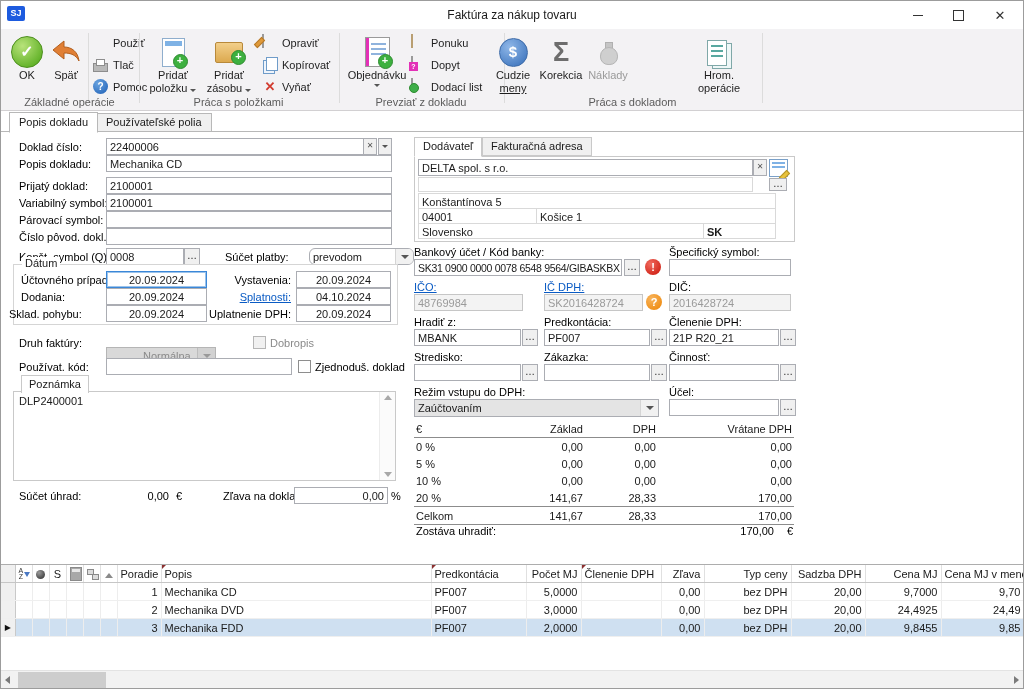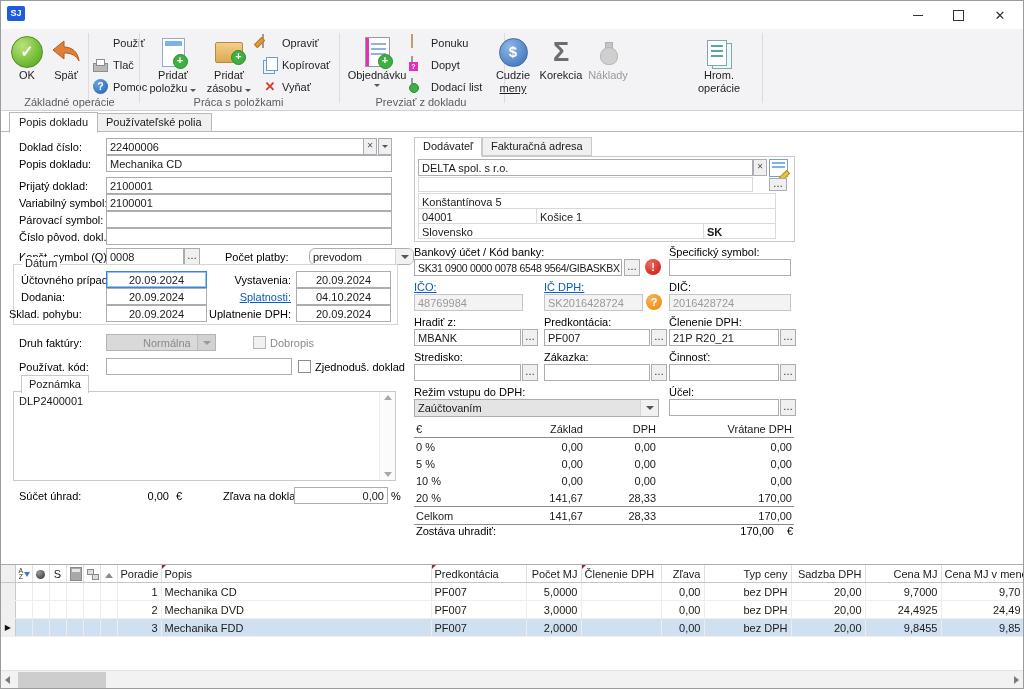--- a/index.html
+++ b/index.html
@@ -151,20 +151,21 @@
   .hs-right{position:absolute;right:4px;top:5px;width:0;height:0;border-top:4px solid transparent;border-bottom:4px solid transparent;border-left:5px solid #7a7a7a;cursor:pointer;}
   .hs-thumb{position:absolute;left:17px;top:1px;width:88px;height:16px;background:#cdcdcd;cursor:grab;}
 </style>
 </head>
 <body>
 
 <div class="win">
 
   <div class="titlebar">
     <div class="app-badge">SJ</div>
+    <div class="win-title">Faktúra za nákup tovaru</div>
     <div class="wctrl" style="right:88px;">
         <span class="minbar"></span>
       </div>
     <div class="wctrl" style="right:48px;">
         <span class="maxbox"></span>
       </div>
     <div class="wctrl" style="right:6px;font-size:13px;">
         <span>✕</span>
       </div>
   </div>
@@ -299,20 +300,21 @@
             <span class="pg">
               <span class="li" style="top:4px;"></span>
               <span class="li" style="top:9px;"></span>
               <span class="li" style="top:14px;"></span>
             </span>
           </span>
         </span>
       <span>Hrom.</span>
       <span>operácie</span>
     </div>
+    <div class="rgl" style="left:503px;width:257px;">Práca s dokladom</div>
     <div class="rsep" style="left:761px;"></div>
   </div>
 
   <div class="mtab active" style="left:8px;">Popis dokladu</div>
   <div class="mtab" style="left:95px;">Používateľské polia</div>
   <div class="tabline"></div>
 
   <div class="lbl" style="left:18px;top:140px;">Doklad číslo:</div>
   <div class="fld" style="left:105px;top:137px;width:258px;">22400006</div>
   <div class="sqbtn" style="left:362px;top:137px;"><span>✕</span></div>
@@ -329,21 +331,21 @@
 
   <div class="lbl" style="left:18px;top:213px;">Párovací symbol:</div>
   <div class="fld" style="left:105px;top:210px;width:286px;"></div>
 
   <div class="lbl" style="left:18px;top:230px;">Číslo pôvod. dokl.:</div>
   <div class="fld" style="left:105px;top:227px;width:286px;"></div>
 
   <div class="lbl" style="left:18px;top:250px;">Konšt. symbol (Q):</div>
   <div class="fld" style="left:105px;top:247px;width:78px;">0008</div>
   <div class="btn3" style="left:183px;top:247px;"><span>…</span></div>
-  <div class="lbl" style="left:224px;top:250px;">Počet platby:</div>
+  <div class="lbl" style="left:224px;top:250px;">Súčet platby:</div>
   <div class="combo" style="left:308px;top:247px;width:105px;border-radius:6px;"><span>prevodom</span><span class="ddzone">
         <span class="dar"></span>
       </span></div>
 
   <div class="grp" style="left:12px;top:263px;width:383px;height:59px;">
     <span class="legend">Dátum</span>
   </div>
   <div class="lbl" style="left:20px;top:273px;">Účtovného prípadu:</div>
   <div class="fld center focus" style="left:105px;top:270px;width:101px;">20.09.2024</div>
   <div class="lbl lblr" style="left:215px;top:273px;width:75px;">Vystavenia:</div>
@@ -353,21 +355,21 @@
   <div class="fld center" style="left:105px;top:287px;width:101px;">20.09.2024</div>
   <div class="lbl lblr link" style="left:215px;top:290px;width:75px;">Splatnosti:</div>
   <div class="fld center" style="left:295px;top:287px;width:95px;">04.10.2024</div>
 
   <div class="lbl" style="left:8px;top:307px;">Sklad. pohybu:</div>
   <div class="fld center" style="left:105px;top:304px;width:101px;">20.09.2024</div>
   <div class="lbl lblr" style="left:205px;top:307px;width:85px;">Uplatnenie DPH:</div>
   <div class="fld center" style="left:295px;top:304px;width:95px;">20.09.2024</div>
 
   <div class="lbl" style="left:18px;top:336px;">Druh faktúry:</div>
-  <div class="combo dis" style="left:105px;top:333px;width:110px;padding-left:36px;"><span>Normálna</span><span class="ddzone">
+  <div class="combo dis" style="left:105px;top:346px;width:110px;padding-left:36px;"><span>Normálna</span><span class="ddzone">
         <span class="dar" style="border-top-color:#9a9a9a;"></span>
       </span></div>
   <div class="chk dis" style="left:252px;top:335px;"></div>
   <div class="lbl gray" style="left:269px;top:336px;">Dobropis</div>
 
   <div class="lbl" style="left:18px;top:360px;">Používat. kód:</div>
   <div class="fld" style="left:105px;top:357px;width:186px;"></div>
   <div class="chk" style="left:297px;top:359px;"></div>
   <div class="lbl" style="left:314px;top:360px;">Zjednoduš. doklad</div>
 

